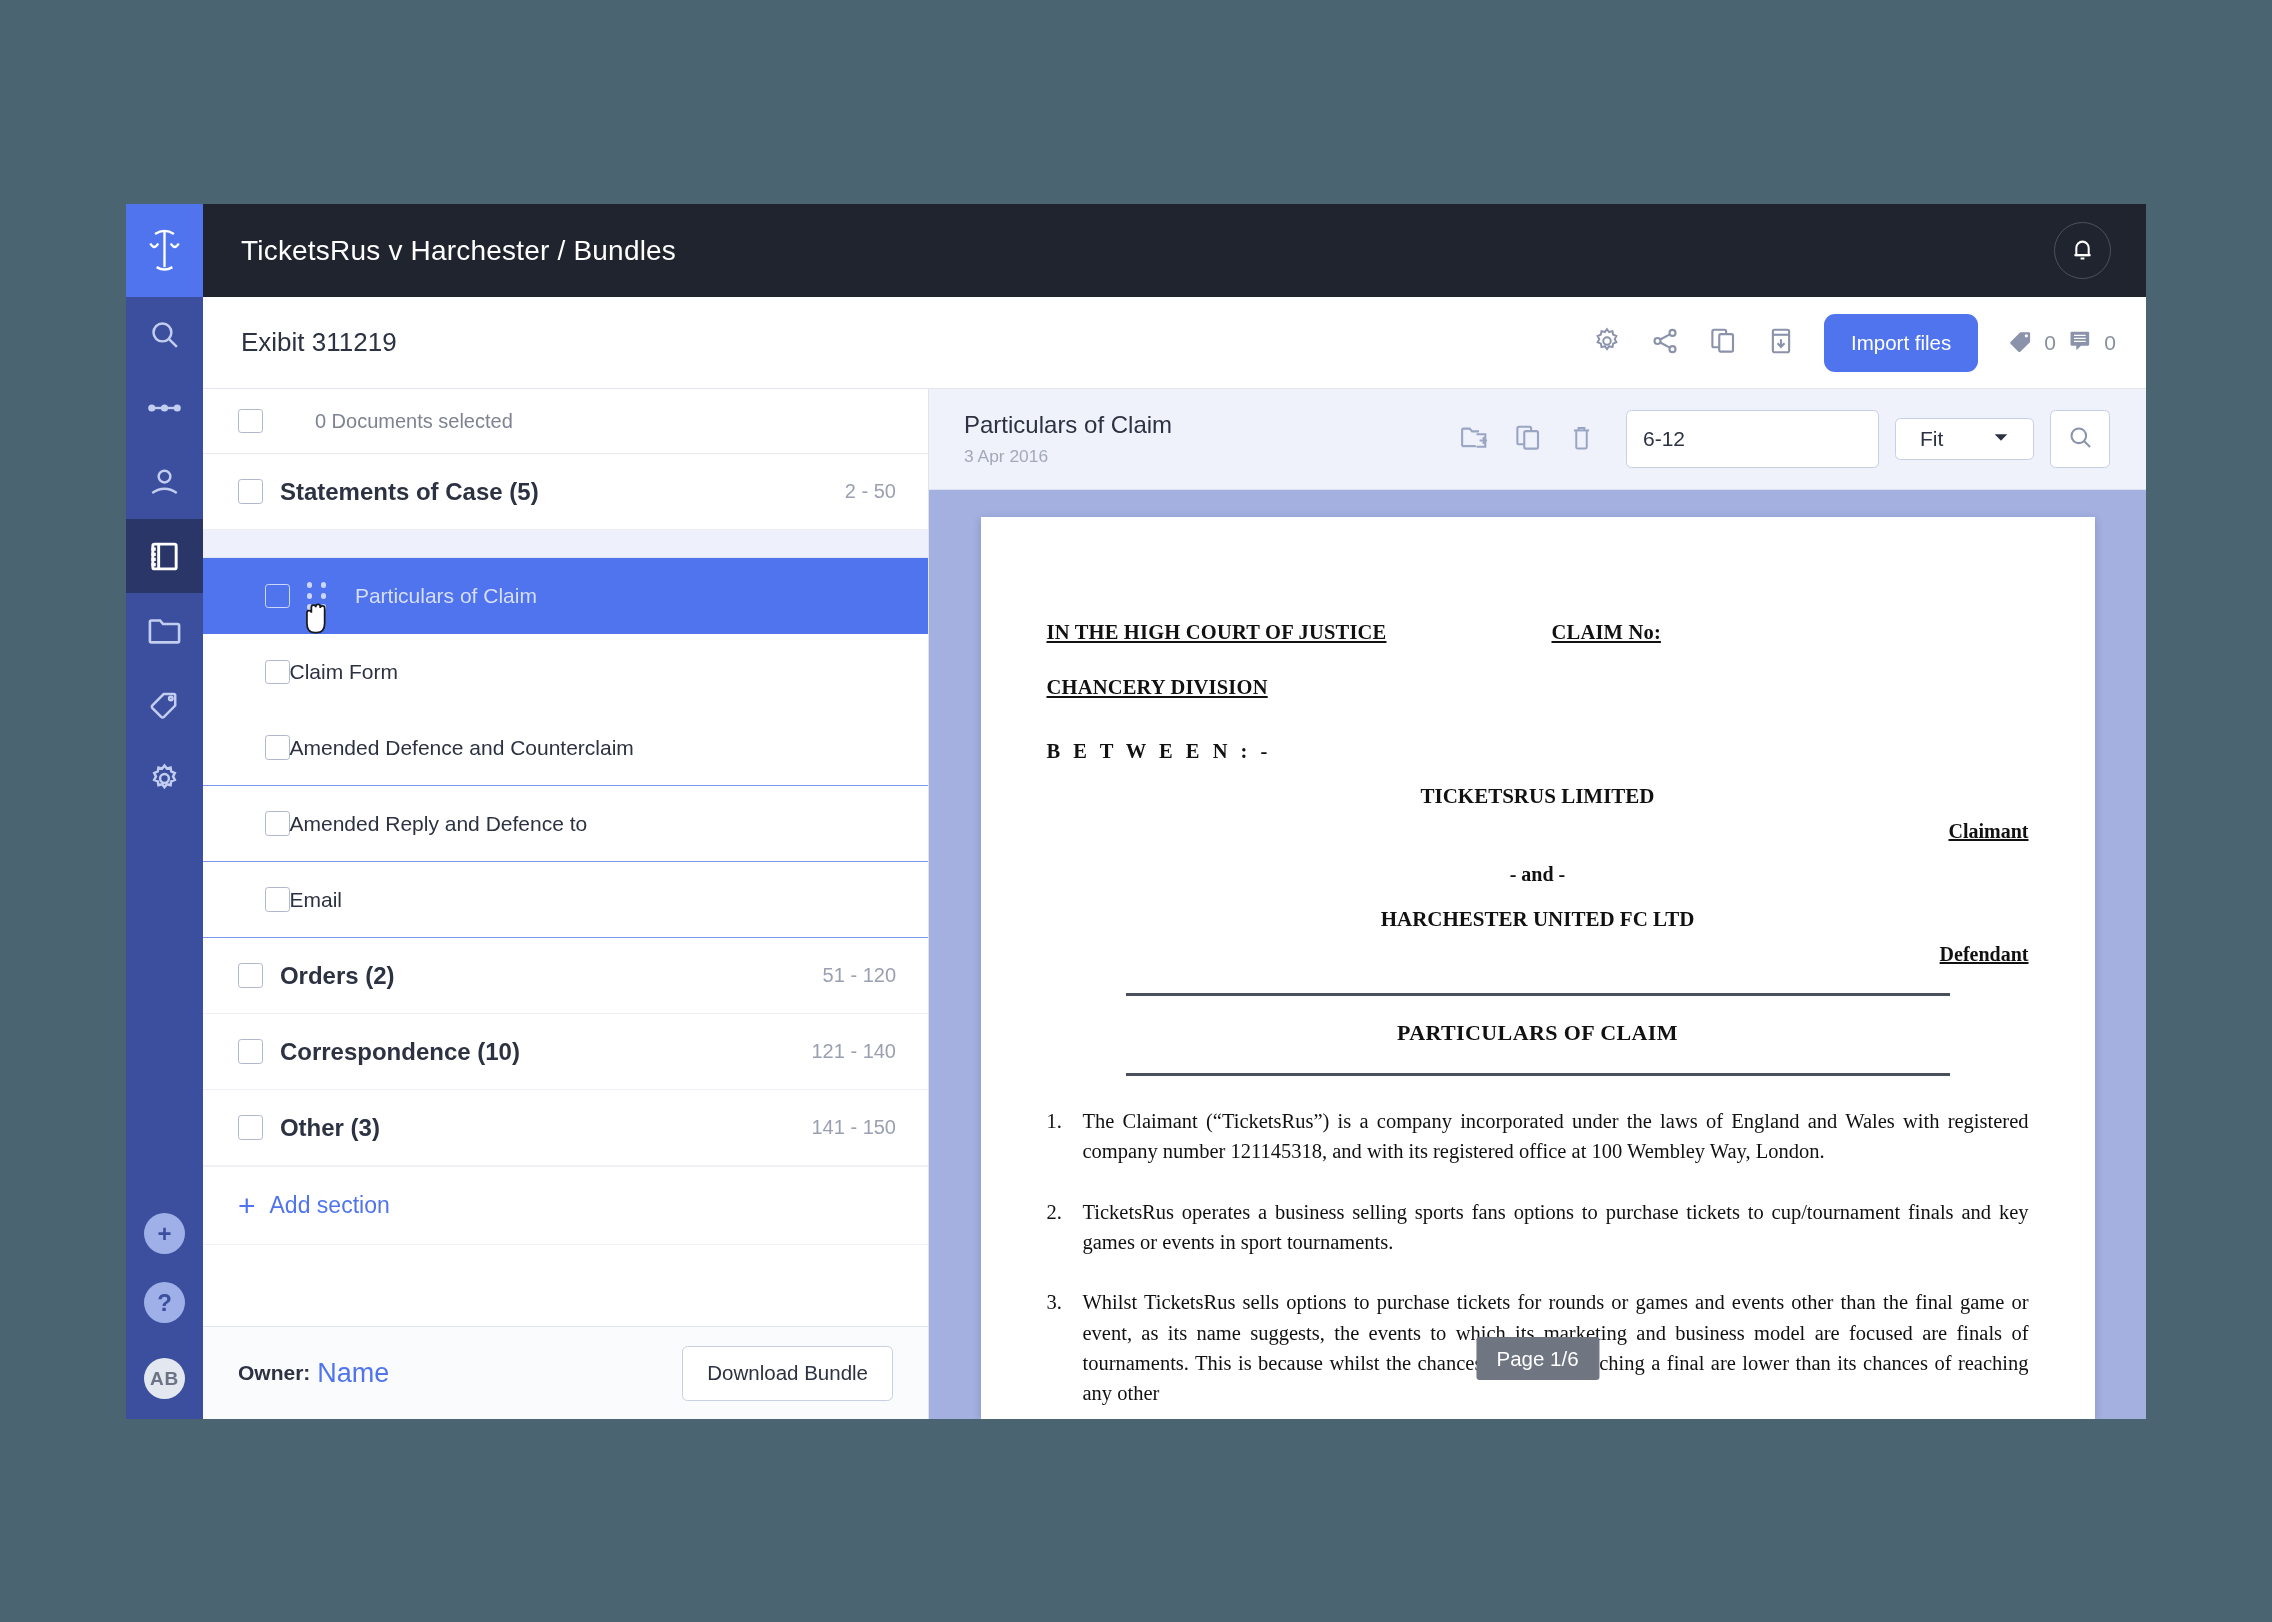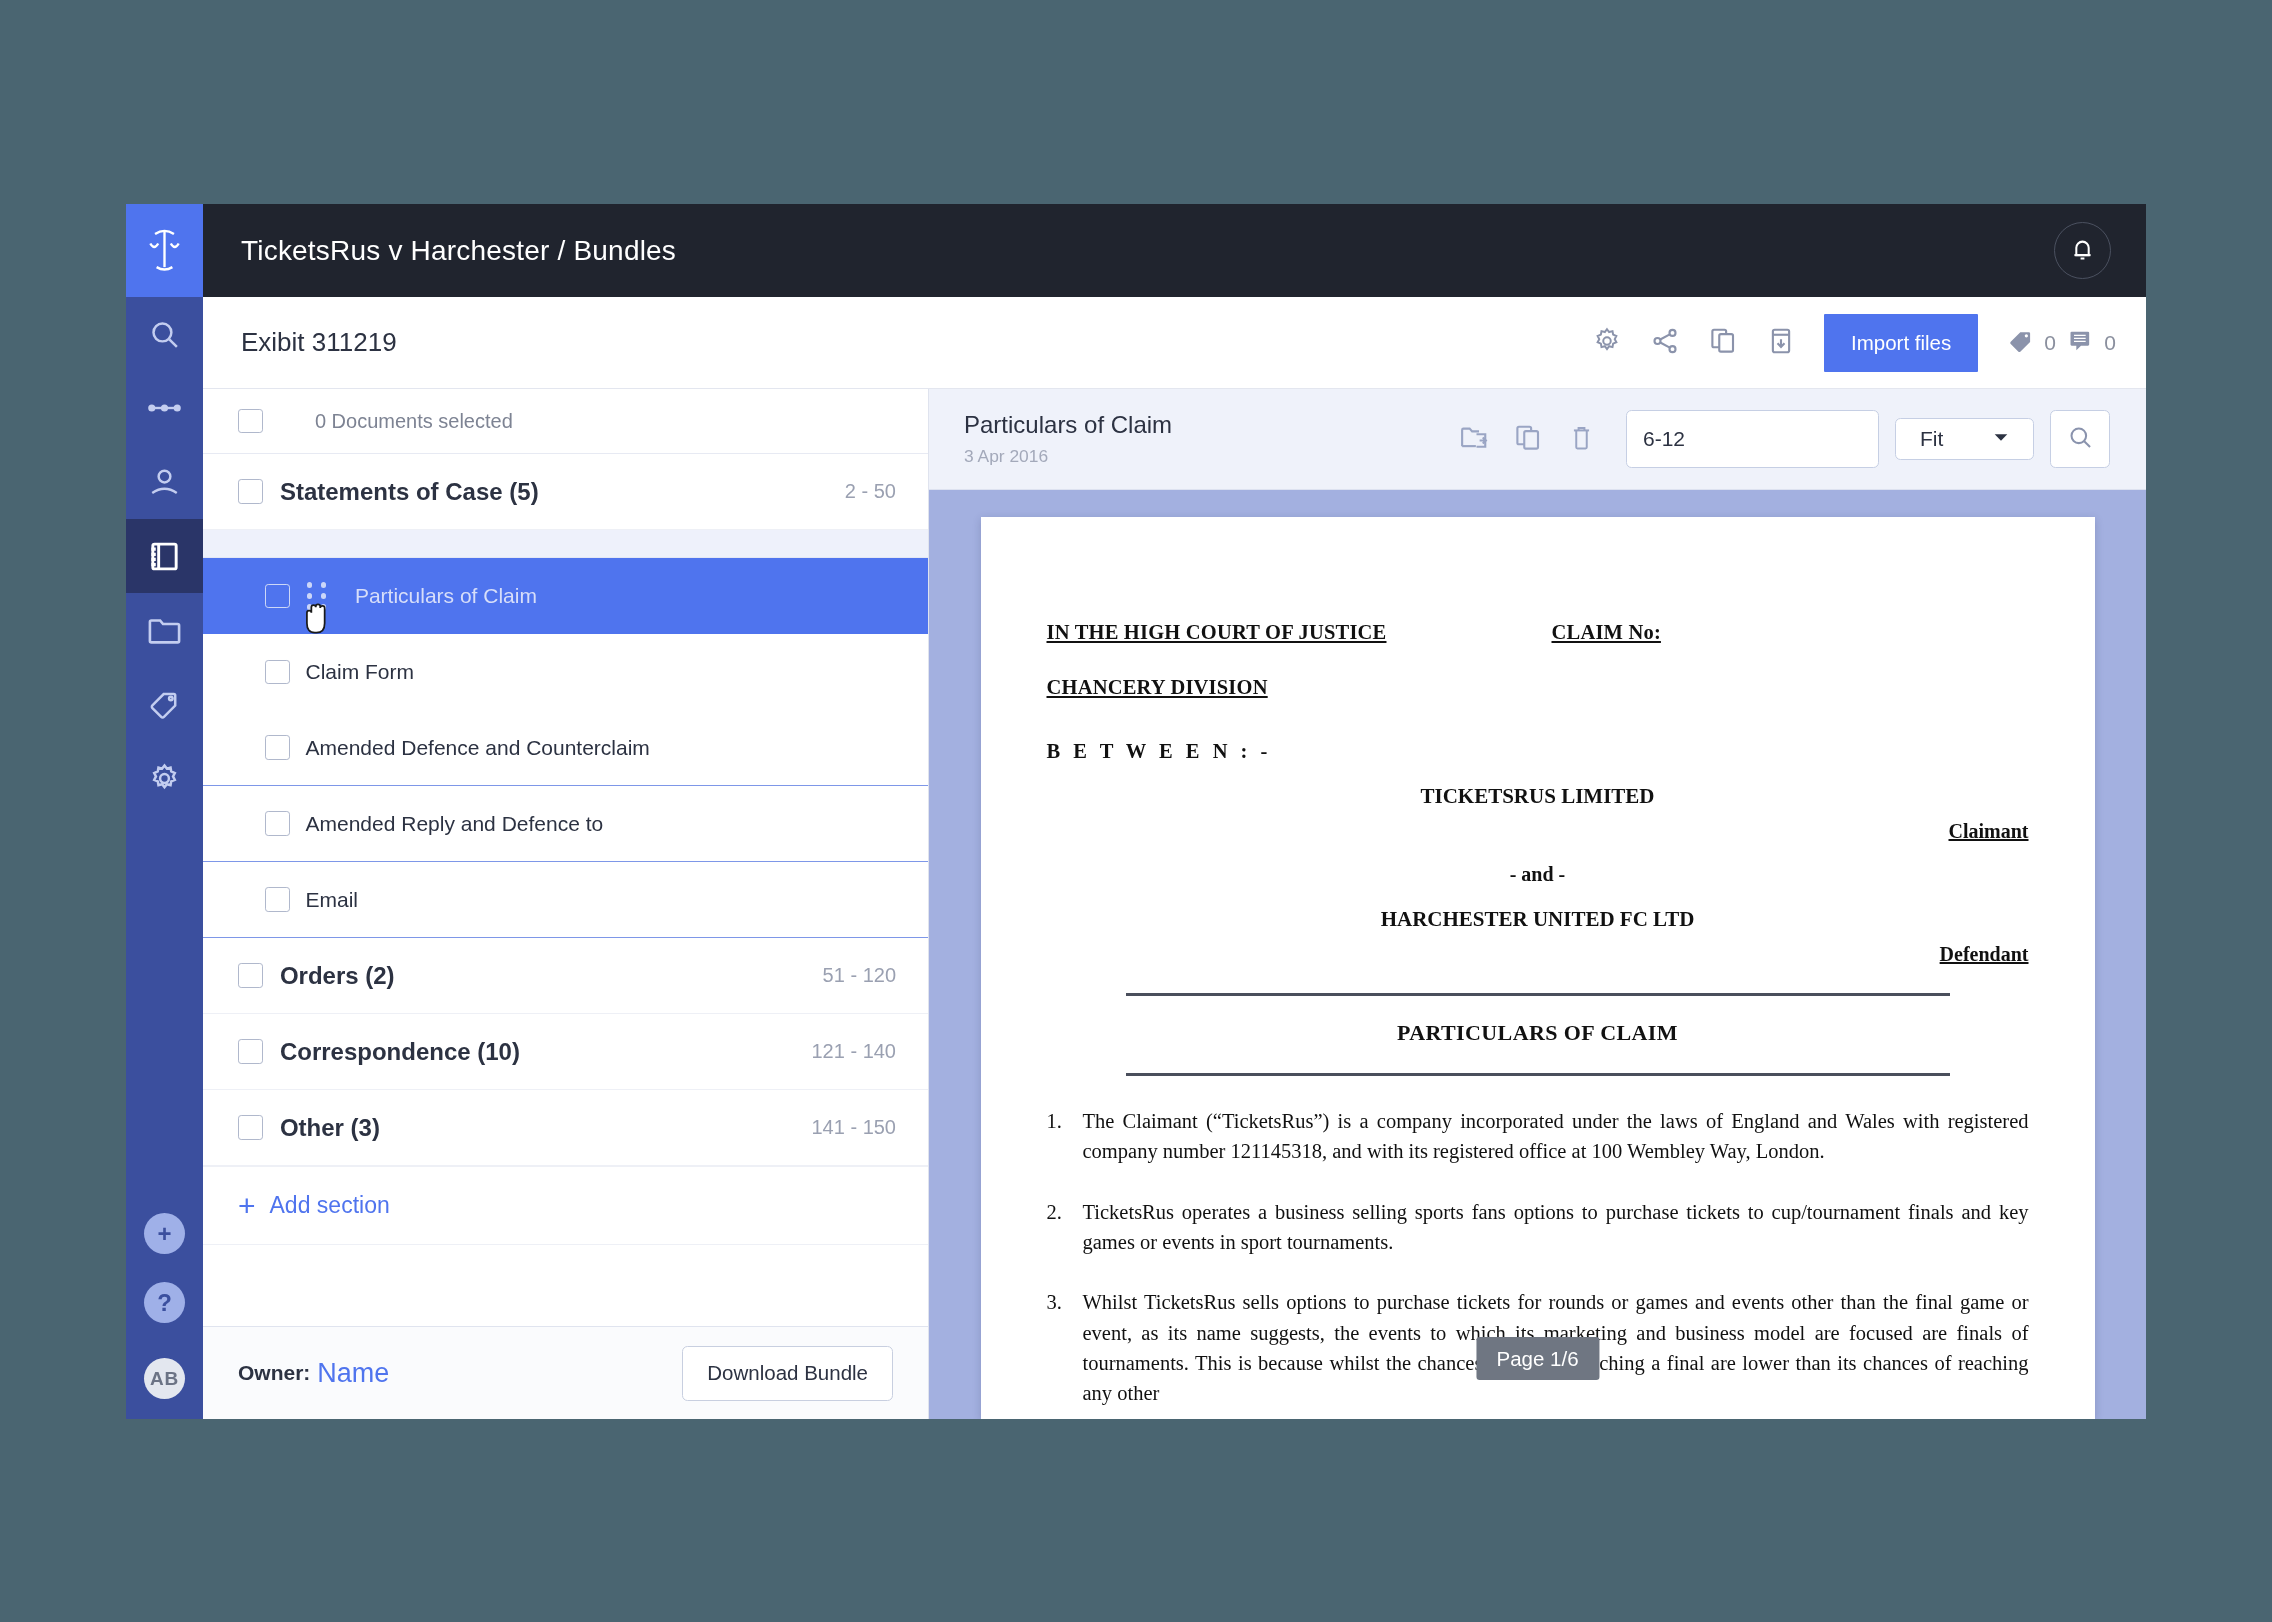--- a/index.html
+++ b/index.html
@@ -80,21 +80,21 @@
   }
   #exhibitbar .ex-title { font-size: 26px; color: #2c3242; }
   #exhibitbar .spacer { flex: 1 1 auto; }
   .tool-ico {
     width: 58px; height: 58px;
     display: flex; align-items: center; justify-content: center;
   }
   .import-btn {
     background: #4f74ee; color: #fff;
     font-size: 20.5px; font-family: "Liberation Sans", sans-serif;
-    border: none; border-radius: 1px;
+    border: none; border-radius: 11px;
     height: 58px; padding: 0 27px;
     margin: 0 17.4px 0 14px;
     cursor: pointer;
   }
   .count-group { display: flex; align-items: center; gap: 9.5px; margin-left: 11px; }
   .count-group .num { font-size: 21px; color: #8a8f9e; }
 
   
   #body { flex: 1 1 auto; display: flex; min-height: 0; }
 
@@ -132,21 +132,21 @@
   .sec-row .range { margin-left: auto; font-size: 20px; color: #9aa0b1; }
 
   .drop-gap { height: 28px; background: #eef1fb; border-bottom: 0.8px solid #e3e7f5; }
 
   .doc-row {
     height: 76px; display: flex; align-items: center;
     padding-left: 62px;
     background: #fff;
     border-bottom: 1.6px solid #7e97e8;
   }
-  .doc-row .name { font-size: 21px; color: #2c3242; margin-left: 16px; }
+  .doc-row .name { font-size: 21px; color: #2c3242; }
   .doc-row.dragging {
     background: #4f74ee; border-bottom: none;
     position: relative;
   }
   .doc-row.dragging .name { color: #d7def9; margin-left: 27px; }
   .doc-row.tight { border-bottom: none; }
 
   .drag-dots { margin-left: 17.4px; display: grid; grid-template-columns: 7px 7px; gap: 5.5px 7px; }
   .drag-dots i { width: 5.5px; height: 5.5px; background: #ccd6f8; border-radius: 50%; display: block; }
 

